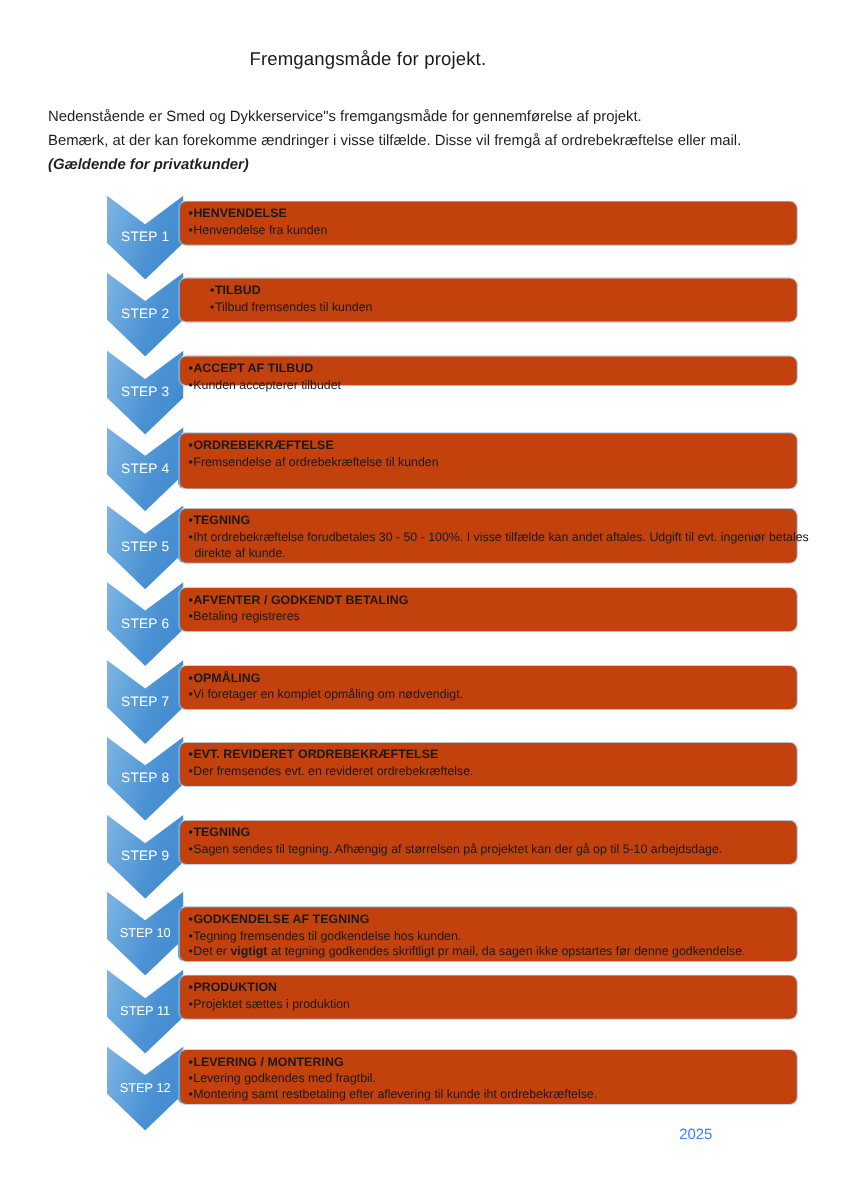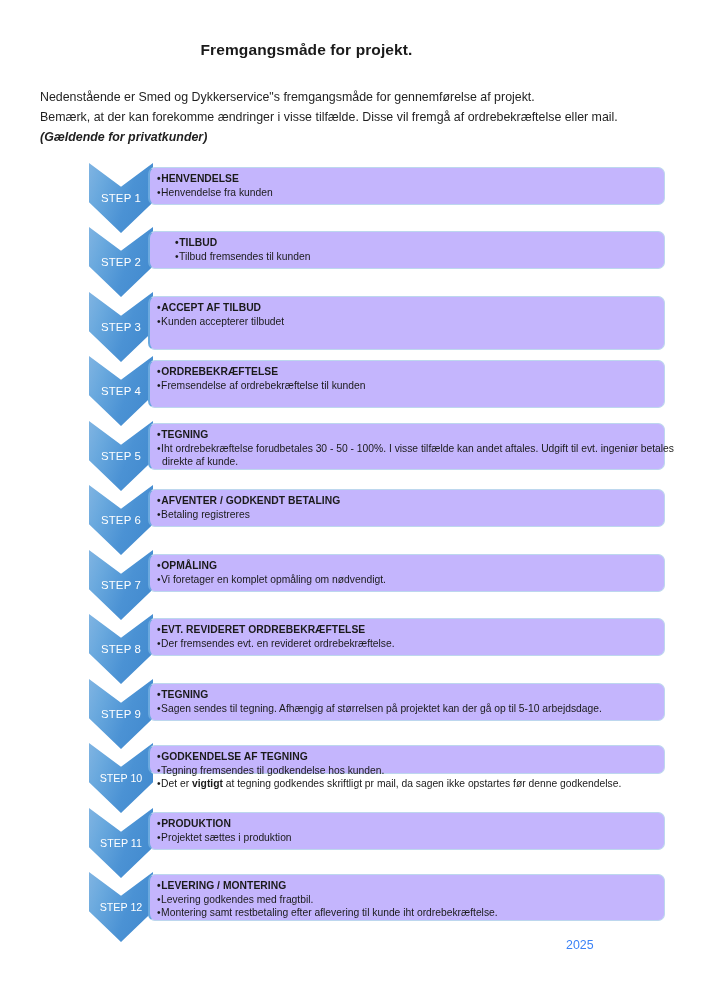--- a/index.html
+++ b/index.html
@@ -26,21 +26,21 @@
   }
 
   
   .doc-title {
     position: absolute;
     left: 0;
     top: 41px;
     width: 613px;
     text-align: center;
     font-size: 15.5px;
-    font-weight: bold;
+    font-weight: normal;
     letter-spacing: 0.1px;
     color: #1a1a1a;
   }
 
   .intro {
     position: absolute;
     left: 40px;
     top: 88px;
     width: 640px;
     font-size: 12.4px;
@@ -103,21 +103,21 @@
 
   
   .box {
     position: absolute;
     left: 148px;
     width: 517px;
     box-sizing: border-box;
     border: 1px solid #bdd7ee;
     border-left: 2px solid #6aa9de;
     border-radius: 7px;
-    background: #c4b5fd;
+    background: #c2410c;
     padding: 4px 8px 5px 7px;
   }
 
   .bullet-line {
     display: block;
     font-size: 10.3px;
     line-height: 13.6px;
     color: #1a1a1a;
     white-space: nowrap;
   }
@@ -164,21 +164,21 @@
       <div class="chev-label">STEP 2</div>
       <div class="box" style="top:4px;height:38px;padding-left:25px;">
         <span class="bullet-line b-head"><span class="bt"></span><span>TILBUD</span></span>
         <span class="bullet-line"><span class="bt"></span><span>Tilbud fremsendes til kunden</span></span>
       </div>
     </div>
 
     <div class="step" style="top:292px;">
       <div class="chev"></div>
       <div class="chev-label">STEP 3</div>
-      <div class="box" style="top:4px;height:54px;">
+      <div class="box" style="top:4px;height:26px;">
         <span class="bullet-line b-head"><span class="bt"></span><span>ACCEPT AF TILBUD</span></span>
         <span class="bullet-line"><span class="bt"></span><span>Kunden accepterer tilbudet</span></span>
       </div>
     </div>
 
     <div class="step" style="top:356px;">
       <div class="chev"></div>
       <div class="chev-label">STEP 4</div>
       <div class="box" style="top:4px;height:48px;">
         <span class="bullet-line b-head"><span class="bt"></span><span>ORDREBEKRÆFTELSE</span></span>
@@ -230,21 +230,21 @@
       <div class="chev-label">STEP 9</div>
       <div class="box" style="top:4px;height:38px;">
         <span class="bullet-line b-head"><span class="bt"></span><span>TEGNING</span></span>
         <span class="bullet-line"><span class="bt"></span><span>Sagen sendes til tegning. Afhængig af størrelsen på projektet kan der gå op til 5-10 arbejdsdage.</span></span>
       </div>
     </div>
 
     <div class="step" style="top:743px;">
       <div class="chev"></div>
       <div class="chev-label narrow">STEP 10</div>
-      <div class="box" style="top:2px;height:29px;">
+      <div class="box" style="top:12px;height:47px;">
         <span class="bullet-line b-head"><span class="bt"></span><span>GODKENDELSE AF TEGNING</span></span>
         <span class="bullet-line"><span class="bt"></span><span>Tegning fremsendes til godkendelse hos kunden.</span></span>
         <span class="bullet-line"><span class="bt"></span><span>Det er </span><b>vigtigt</b><span> at tegning godkendes skriftligt pr mail, da sagen ikke opstartes før denne godkendelse.</span></span>
       </div>
     </div>
 
     <div class="step" style="top:808px;">
       <div class="chev"></div>
       <div class="chev-label narrow">STEP 11</div>
       <div class="box" style="top:4px;height:38px;">

